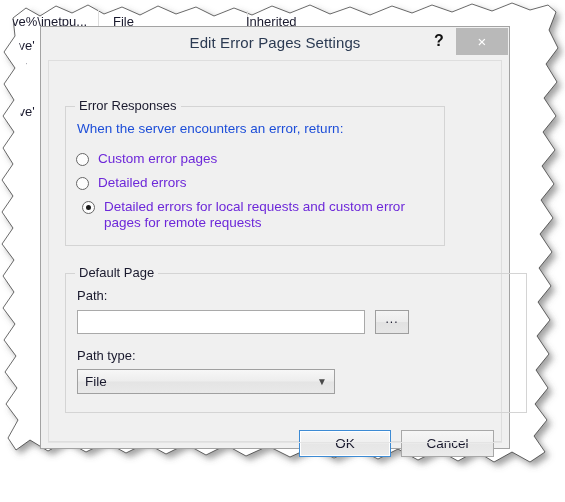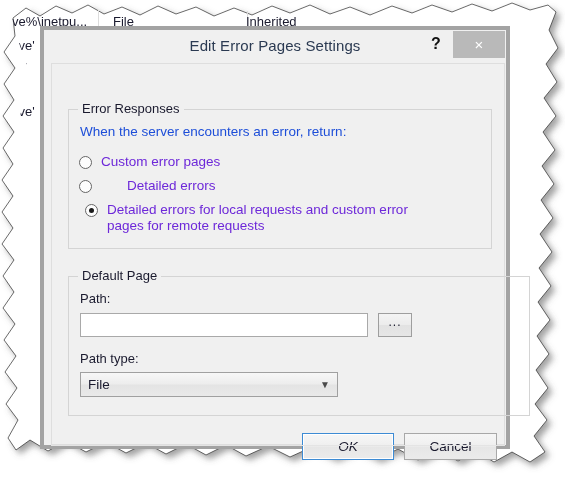--- a/index.html
+++ b/index.html
@@ -57,21 +57,21 @@
     width: 1px;
     background: #dcdcdc;
   }
 
   
   #dialog {
     position: absolute;
     left: 40px; top: 26px;
     width: 470px; height: 423px;
     background: #f0f0f0;
-    border: 4px solid #a3a3a3;
+    border: 1px solid #a3a3a3;
     box-shadow: 0 0 0 0 rgba(0,0,0,0);
   }
 
   .titlebar {
     position: relative;
     height: 33px;
     background: #f0f0f0;
     display: flex;
     align-items: center;
   }
@@ -126,21 +126,21 @@
   }
   .groupbox > .gb-title {
     position: absolute;
     top: -9px; left: 9px;
     background: #f0f0f0;
     padding: 0 4px;
     font-size: 13px;
     color: #1a1a2e;
   }
 
-  #gb-error { left: 14px; top: 45px; width: 424px; height: 140px; }
+  #gb-error { left: 14px; top: 45px; width: 380px; height: 140px; }
   #gb-default { left: 14px; top: 212px; width: 462px; height: 140px; }
 
   .prompt-label {
     position: absolute;
     font-size: 13.5px;
     color: #1d4ed8;
   }
 
   
   .radio-row {
@@ -309,21 +309,21 @@
       <fieldset class="groupbox" id="gb-error">
         <div class="gb-title">Error Responses</div>
 
         <div class="prompt-label" style="left:11px; top:14px;">When the server encounters an error, return:</div>
 
         <div class="radio-row" style="left:10px; top:44px; width:380px;">
           <span class="radio"></span>
           <span class="radio-label">Custom error pages</span>
         </div>
 
-        <div class="radio-row" style="left:10px; top:68px; width:380px;gap:26px;">
+        <div class="radio-row" style="left:10px; top:68px; width:380px;">
           <span class="radio"></span>
           <span class="radio-label">Detailed errors</span>
         </div>
 
         <div class="radio-row" style="left:16px; top:92px; width:330px;">
           <span class="radio checked"></span>
           <span class="radio-label">Detailed errors for local requests and custom error pages for remote requests</span>
         </div>
       </fieldset>
 
@@ -339,21 +339,21 @@
         </div>
 
         <div class="field-label" style="left:11px; top:74px;">Path type:</div>
 
         <div class="combo" style="left:11px; top:95px; width:258px; height:25px;">
           <span class="combo-text">File</span>
           <span class="combo-arrow">▼</span>
         </div>
       </fieldset>
 
-      <div class="btn default" style="left:250px; top:369px; width:92px; height:27px;font-style:italic;">
+      <div class="btn default" style="left:250px; top:369px; width:92px; height:27px;">
         <span>OK</span>
       </div>
 
       <div class="btn" style="left:352px; top:369px; width:93px; height:27px;">
         <span>Cancel</span>
       </div>
 
     </div>
 
     <div class="dialog-footer-sep"></div>

